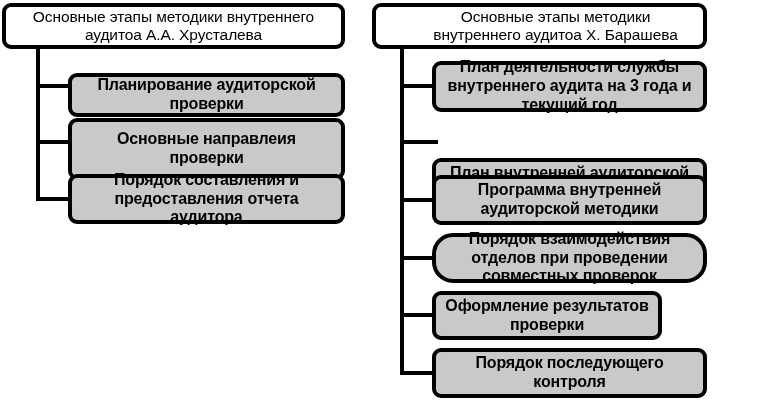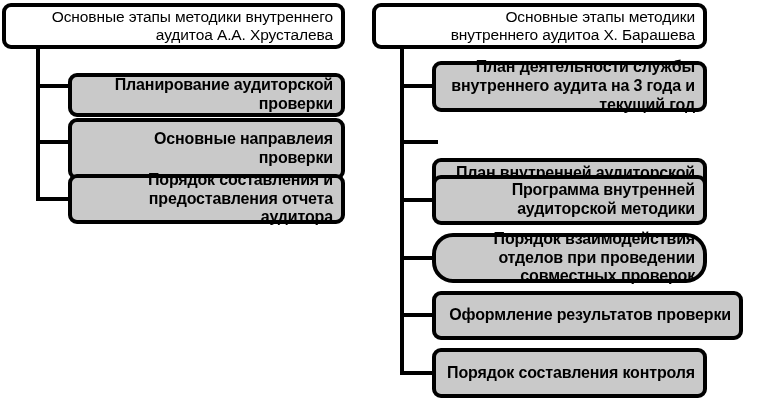--- a/index.html
+++ b/index.html
@@ -45,21 +45,20 @@
   }
   .node-child {
     background: #c9c9c9;
     font-size: 16px;
     font-weight: bold;
     letter-spacing: -0.15px;
   }
   .node-label {
     display: block;
     width: 100%;
-    text-align: right;
   }
 
   .connector-trunk {
     position: absolute;
     background: #000000;
     width: 4px;
   }
   .connector-branch {
     position: absolute;
     background: #000000;
@@ -117,22 +116,22 @@
     <div class="node node-child" id="right-child-2" style="left: 62px; top: 175px; width: 275px; height: 50px;">
       <span class="node-label">Программа внутренней аудиторской методики</span>
     </div>
 
     <div class="connector-branch" id="right-branch-3" style="left: 30px; top: 256px; width: 38px;"></div>
     <div class="node node-child" id="right-child-3" style="left: 62px; top: 233px; width: 275px; height: 50px; border-radius: 21px;">
       <span class="node-label">Порядок взаимодействия отделов при проведении совместных проверок</span>
     </div>
 
     <div class="connector-branch" id="right-branch-4" style="left: 30px; top: 313px; width: 38px;"></div>
-    <div class="node node-child" id="right-child-4" style="left: 62px; top: 291px; width: 311px; height: 49px;">
+    <div class="node node-child" id="right-child-4" style="left: 62px; top: 291px; width: 230px; height: 49px;">
       <span class="node-label">Оформление результатов проверки</span>
     </div>
 
     <div class="connector-branch" id="right-branch-5" style="left: 30px; top: 371px; width: 38px;"></div>
     <div class="node node-child" id="right-child-5" style="left: 62px; top: 348px; width: 275px; height: 50px;">
-      <span class="node-label">Порядок составления контроля</span>
+      <span class="node-label">Порядок последующего контроля</span>
     </div>
   </div>
 </div>
 
 </body></html>

